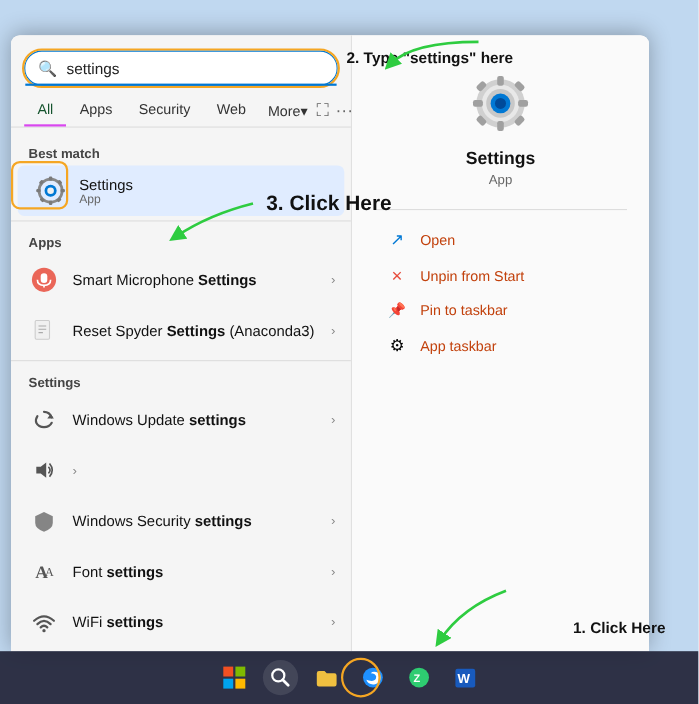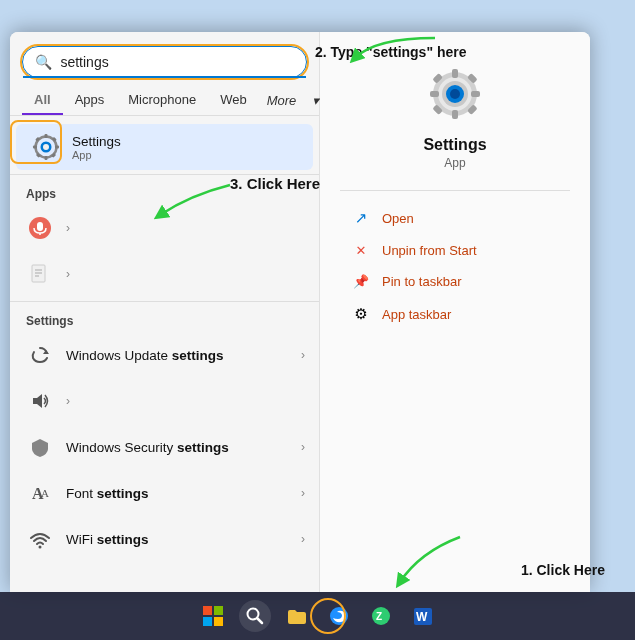--- a/index.html
+++ b/index.html
@@ -112,33 +112,32 @@
       gap: 0;
     }
     .tab {
       padding: 6px 12px;
       font-size: 13px;
       color: #333;
       cursor: pointer;
       border-bottom: 2px solid transparent;
     }
     .tab.active {
-      border-bottom: 2px solid #6d28d9;
-      color: #737373;
-      font-weight: 700;
+      border-bottom: 2px solid #d946ef;
+      color: #14532d;
+      font-weight: 400;
     }
     .tab-more {
       display: flex;
       align-items: center;
-      gap: 16px;
+      gap: 0;
       font-size: 13px;
       color: #333;
       cursor: pointer;
       padding: 6px 8px;
-      font-style: italic;
     }
 
     
     .left-content {
       flex: 1;
       overflow-y: auto;
       padding: 8px 0;
     }
 
     .section-label {
@@ -291,34 +290,35 @@
     <div class="search-bar">
       <div class="search-bar-highlight"></div>
       <span class="search-icon-small">🔍</span>
       <span class="search-input-text">settings</span>
       <div class="search-bar-top"></div>
     </div>
 
     <div class="tabs">
       <div class="tab active">All</div>
       <div class="tab">Apps</div>
-      <div class="tab">Microphone</div>
+      <div class="tab">Security</div>
       <div class="tab">Web</div>
       <div class="tab-more">
         <span>More</span>
         <span>▾</span>
       </div>
       <div style="margin-left:auto; display:flex; gap:6px; align-items:center;">
         <span style="font-size:16px; color:#666; cursor:pointer;">⛶</span>
         <span style="font-size:16px; color:#666; cursor:pointer;">···</span>
       </div>
     </div>
 
     <div class="left-content">
 
+      <div class="section-label">Best match</div>
       <div class="result-item highlighted" style="position:relative;">
         <div class="best-match-highlight"></div>
         <div class="item-icon">
 
           <svg width="30" height="30" viewBox="0 0 30 30">
             <circle cx="15" cy="15" r="5" fill="#0078d4" stroke="none"></circle>
             <g fill="none" stroke="#888" stroke-width="2.5">
               <circle cx="15" cy="15" r="10.5"></circle>
             </g>
 
@@ -348,31 +348,37 @@
 
       <div class="result-item">
         <div class="item-icon">
           <svg width="24" height="24" viewBox="0 0 24 24">
             <circle cx="12" cy="12" r="11" fill="#e74c3c" opacity="0.85"></circle>
             <rect x="9" y="6" width="6" height="9" rx="3" fill="white"></rect>
             <path d="M6 12 Q6 17 12 17 Q18 17 18 12" stroke="white" stroke-width="1.5" fill="none"></path>
             <line x1="12" y1="17" x2="12" y2="19" stroke="white" stroke-width="1.5"></line>
           </svg>
         </div>
+        <div class="item-text">
+          <div class="item-name">Smart Microphone <span>Settings</span></div>
+        </div>
         <span class="chevron">›</span>
       </div>
 
       <div class="result-item">
         <div class="item-icon">
           <svg width="22" height="22" viewBox="0 0 22 22">
             <rect x="3" y="2" width="13" height="17" rx="1" fill="#f0f0f0" stroke="#ccc" stroke-width="1"></rect>
             <line x1="6" y1="7" x2="13" y2="7" stroke="#aaa" stroke-width="1"></line>
             <line x1="6" y1="10" x2="13" y2="10" stroke="#aaa" stroke-width="1"></line>
             <line x1="6" y1="13" x2="10" y2="13" stroke="#aaa" stroke-width="1"></line>
           </svg>
+        </div>
+        <div class="item-text">
+          <div class="item-name">Reset Spyder <span>Settings</span> (Anaconda3)</div>
         </div>
         <span class="chevron">›</span>
       </div>
 
       <div class="divider"></div>
 
       <div class="section-label">Settings</div>
 
       <div class="result-item">
         <div class="item-icon">
@@ -543,21 +549,21 @@
 
 <svg class="green-arrow" style="top:28px; left:295px; width:150px; height:40px;">
   <defs>
     <marker id="ah1" markerWidth="6" markerHeight="6" refX="3" refY="3" orient="auto">
       <path d="M0,0 L6,3 L0,6 Z" fill="#2ecc40"></path>
     </marker>
   </defs>
   <path d="M140,10 Q80,10 60,30" stroke="#2ecc40" stroke-width="2.5" fill="none" marker-end="url(#ah1)"></path>
 </svg>
 
-<div class="annotation" style="top: 175px; left: 230px; font-size: 15px; white-space: nowrap;">3. Click Here</div>
+<div class="annotation" style="top: 175px; left: 242px; font-size: 19px; white-space: nowrap;">3. Click Here</div>
 
 <svg class="green-arrow" style="top:175px; left:140px; width:100px; height:50px;">
   <defs>
     <marker id="ah2" markerWidth="6" markerHeight="6" refX="3" refY="3" orient="auto">
       <path d="M0,0 L6,3 L0,6 Z" fill="#2ecc40"></path>
     </marker>
   </defs>
   <path d="M90,10 Q50,20 20,40" stroke="#2ecc40" stroke-width="2.5" fill="none" marker-end="url(#ah2)"></path>
 </svg>
 

